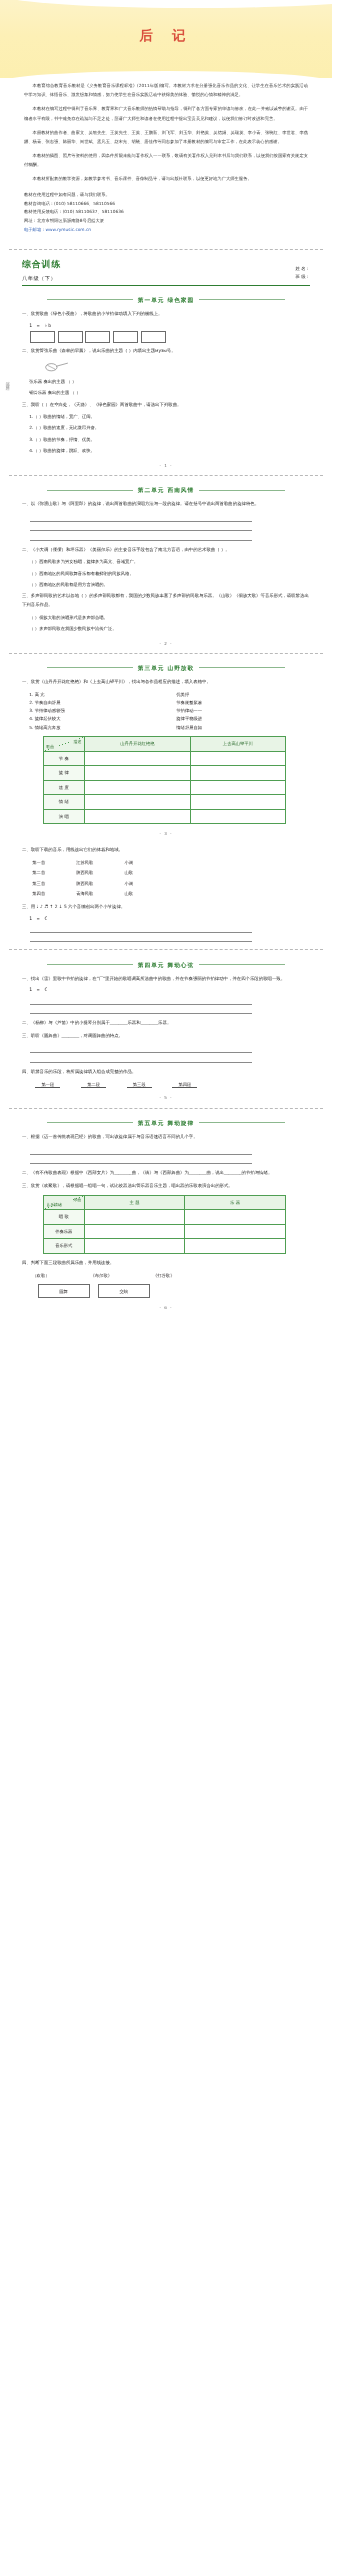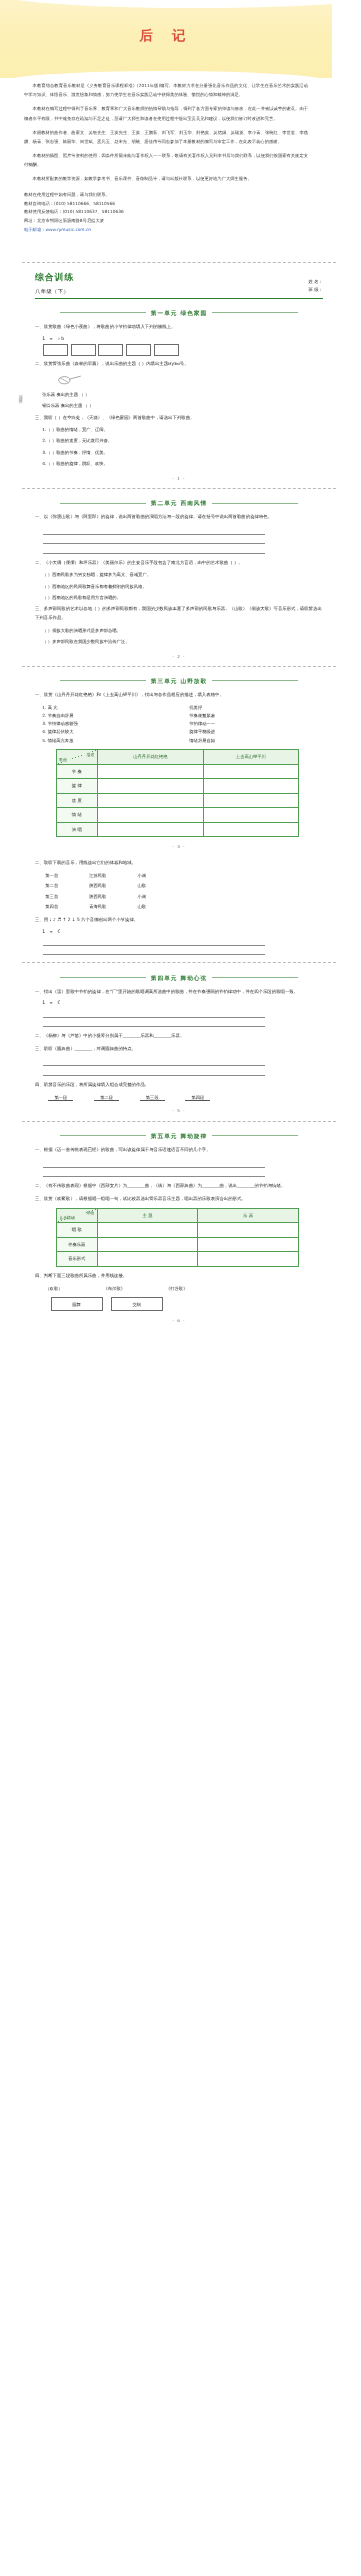--- a/index.html
+++ b/index.html
@@ -50,21 +50,21 @@
   .p1-body p{margin:0 0 4.7px 0;text-indent:2em;}
   .p1-contact{
     margin:7.2px 24px 0 24px;
     font-size:4.3px;line-height:8.8px;color:#3a3a3a;
   }
   .p1-contact p{margin:0;}
   .p1-contact .blue{color:#2f5fb4;}
 
   
   .wb{
-    margin:13px;padding:0 0 11.4px 0;
+    margin:0;padding:0 0 11.4px 0;
     background:#ffffff;
     position:relative;
   }
   .dash-top{
     border-top:0.5px dashed #b9b9b9;
     margin:0 9.3px;
     height:0;
   }
   .wb-inner{padding:0 22px;}
 

